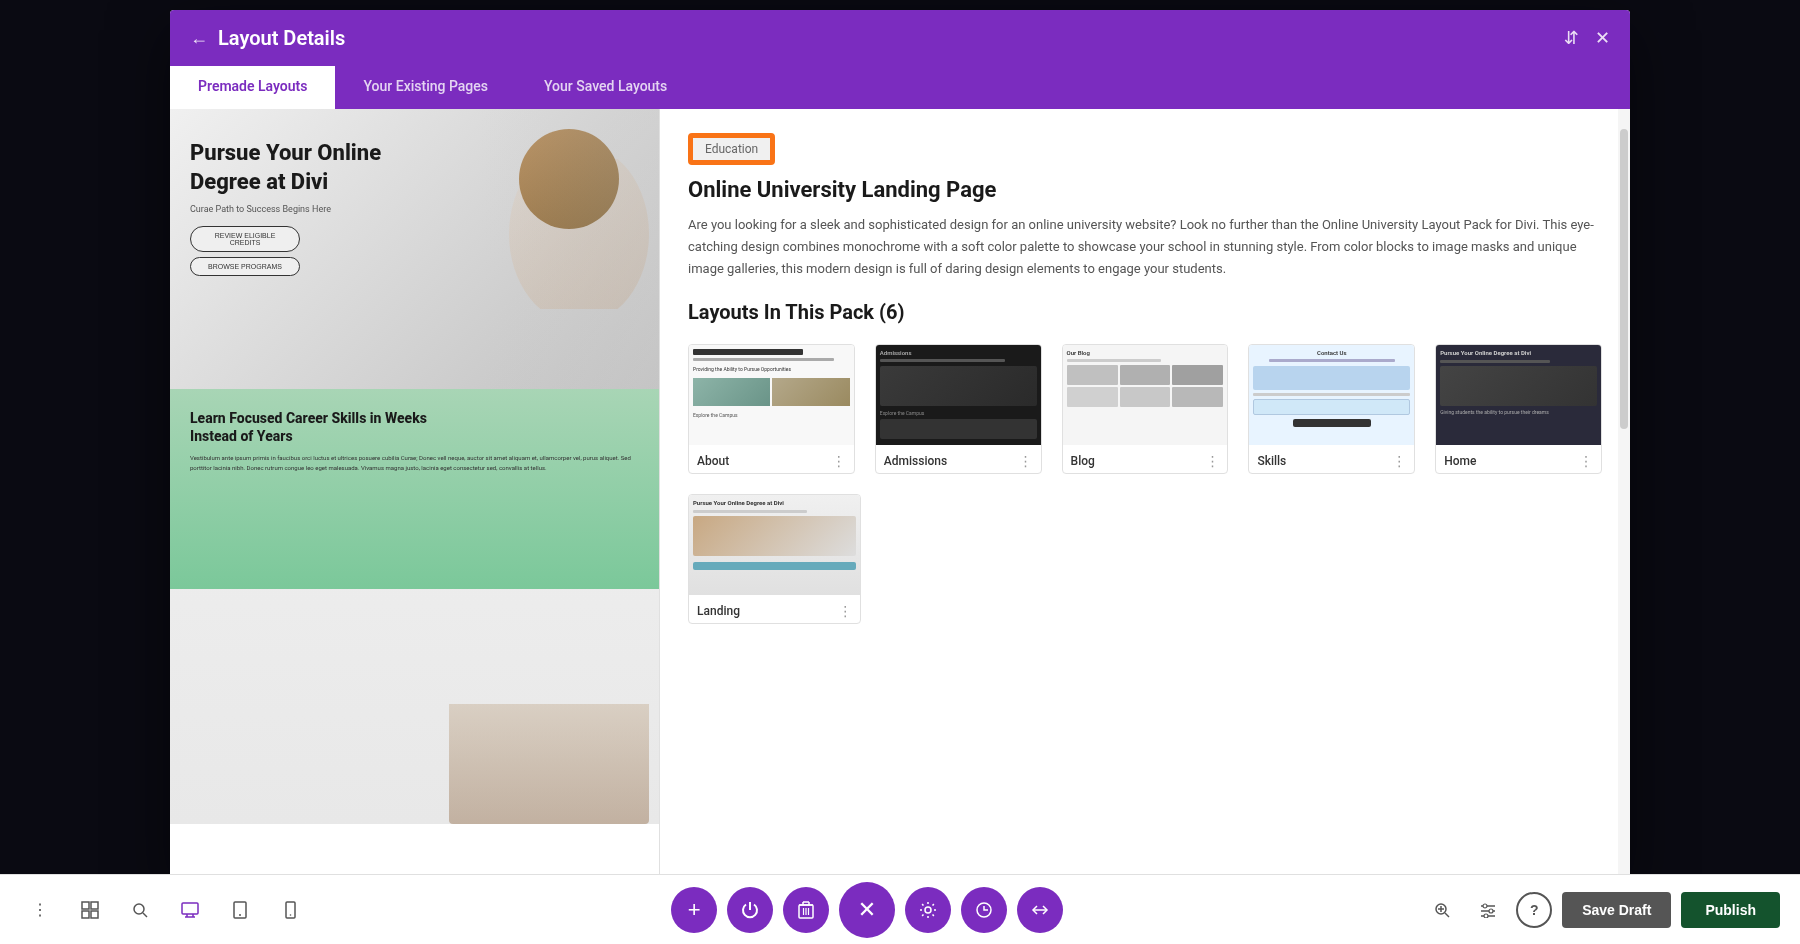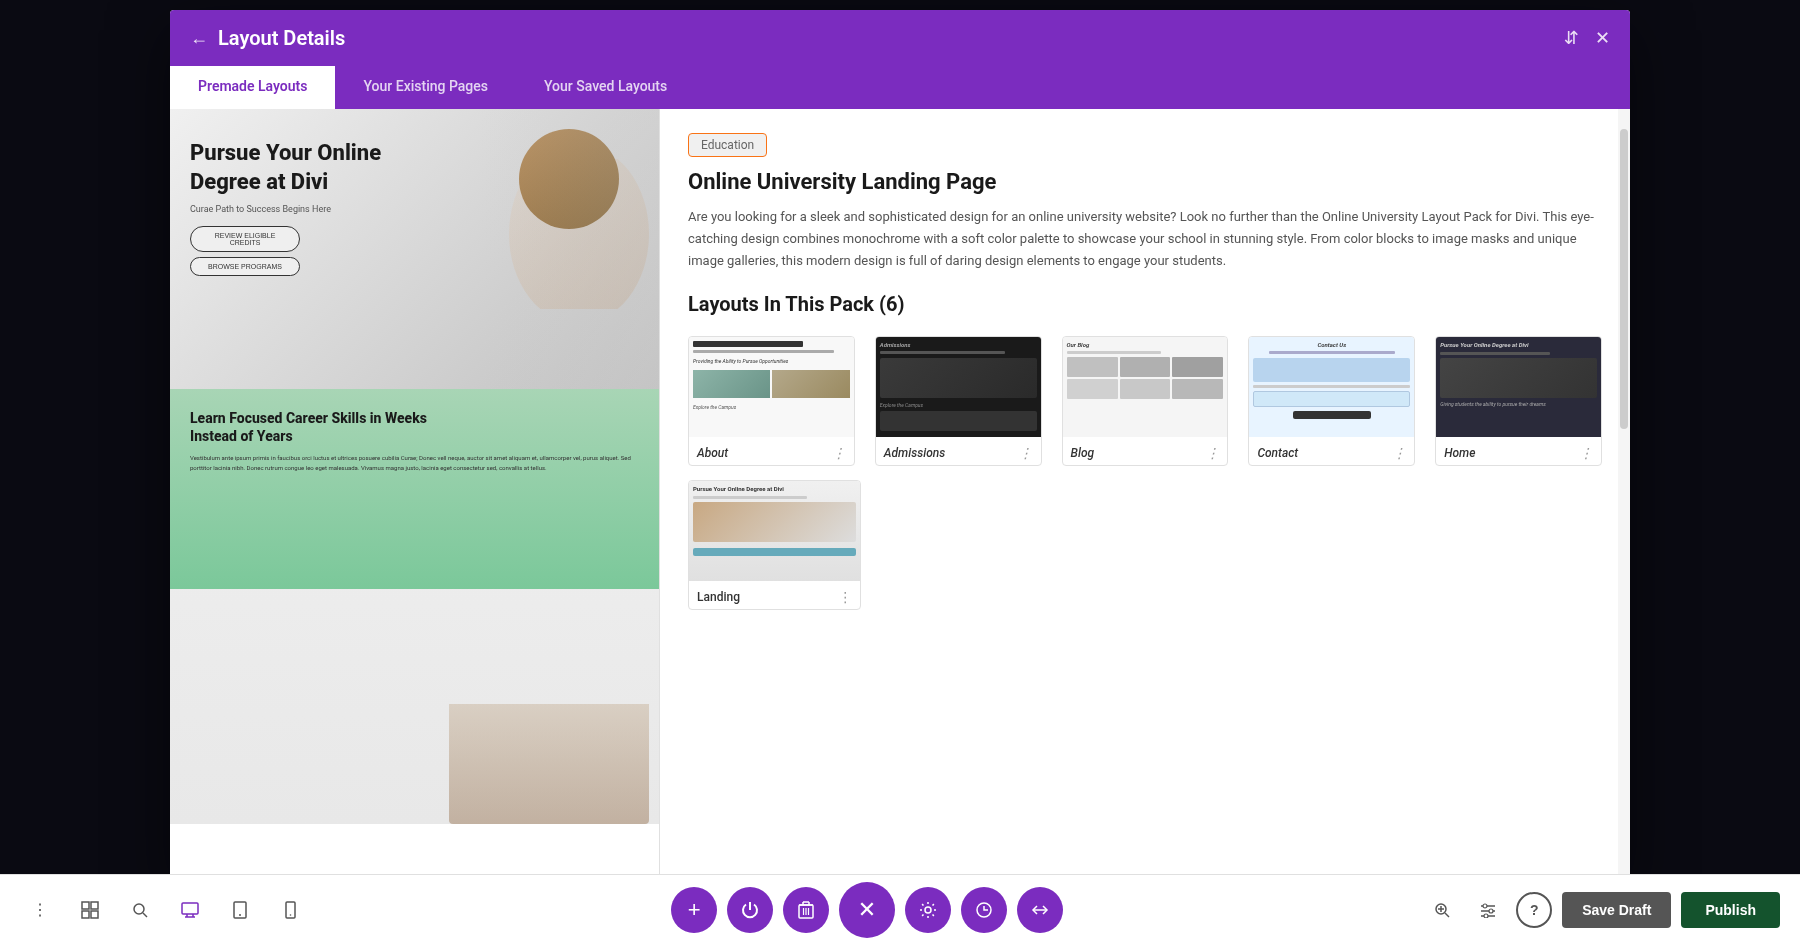--- a/index.html
+++ b/index.html
@@ -203,21 +203,21 @@
       overflow-y: auto;
       position: relative;
     }
     .details-panel::-webkit-scrollbar { width: 8px; }
     .details-panel::-webkit-scrollbar-track { background: #f5f5f5; }
     .details-panel::-webkit-scrollbar-thumb { background: #ccc; border-radius: 4px; }
     .category-tag {
       display: inline-block;
       padding: 4px 12px;
       background: #f0f0f0;
-      border: 1px solid #f97316;
+      border: 5px solid #f97316;
       border-radius: 4px;
       font-size: 12px;
       color: #666;
       margin-bottom: 12px;
     }
     .layout-title {
       font-size: 22px;
       font-weight: 700;
       color: #1a1a1a;
       margin-bottom: 12px;
@@ -231,22 +231,21 @@
     .pack-title {
       font-size: 20px;
       font-weight: 700;
       color: #1a1a1a;
       margin-bottom: 20px;
     }
     .layouts-grid {
       display: grid;
       grid-template-columns: repeat(5, 1fr);
       gap: 20px;
-      margin-bottom: 14px;
-      font-style: italic;
+      margin-bottom: 20px;
     }
     .layout-thumb {
       border: 1px solid #e0e0e0;
       border-radius: 4px;
       overflow: hidden;
       cursor: pointer;
     }
     .layout-thumb-img {
       height: 100px;
       background: #f0f0f0;
@@ -588,21 +587,21 @@
                   <div style="font-size:6px;color:#333;font-weight:600;text-align:center;">Contact Us</div>
                   <div style="height:3px;background:#aac;border-radius:1px;margin:3px 0;width:80%;margin-left:auto;margin-right:auto;"></div>
                   <div style="height:24px;background:#b8d4ee;border-radius:2px;margin-top:4px;"></div>
                   <div style="height:3px;background:#ccc;border-radius:1px;margin:3px 0;"></div>
                   <div style="height:16px;background:#d0e8f8;border-radius:2px;border:1px solid #b0c8e0;"></div>
                   <div style="height:8px;background:#333;border-radius:2px;width:50%;margin:4px auto 0;"></div>
                 </div>
               </div>
             </div>
             <div class="layout-thumb-label">
-              <span class="layout-thumb-name">Contact</span>
+              <span class="layout-thumb-name">Skills</span>
               <span class="layout-thumb-dots">⋮</span>
             </div>
           </div>
 
           <div class="layout-thumb">
             <div class="layout-thumb-img">
               <div class="thumb-inner" style="background:#2a2a3a;">
                 <div style="padding:4px;">
                   <div style="font-size:6px;color:#ccc;font-weight:700;line-height:1.3;">Pursue Your Online Degree at Divi</div>
                   <div style="height:3px;background:#555;border-radius:1px;margin:3px 0;width:70%;"></div>

